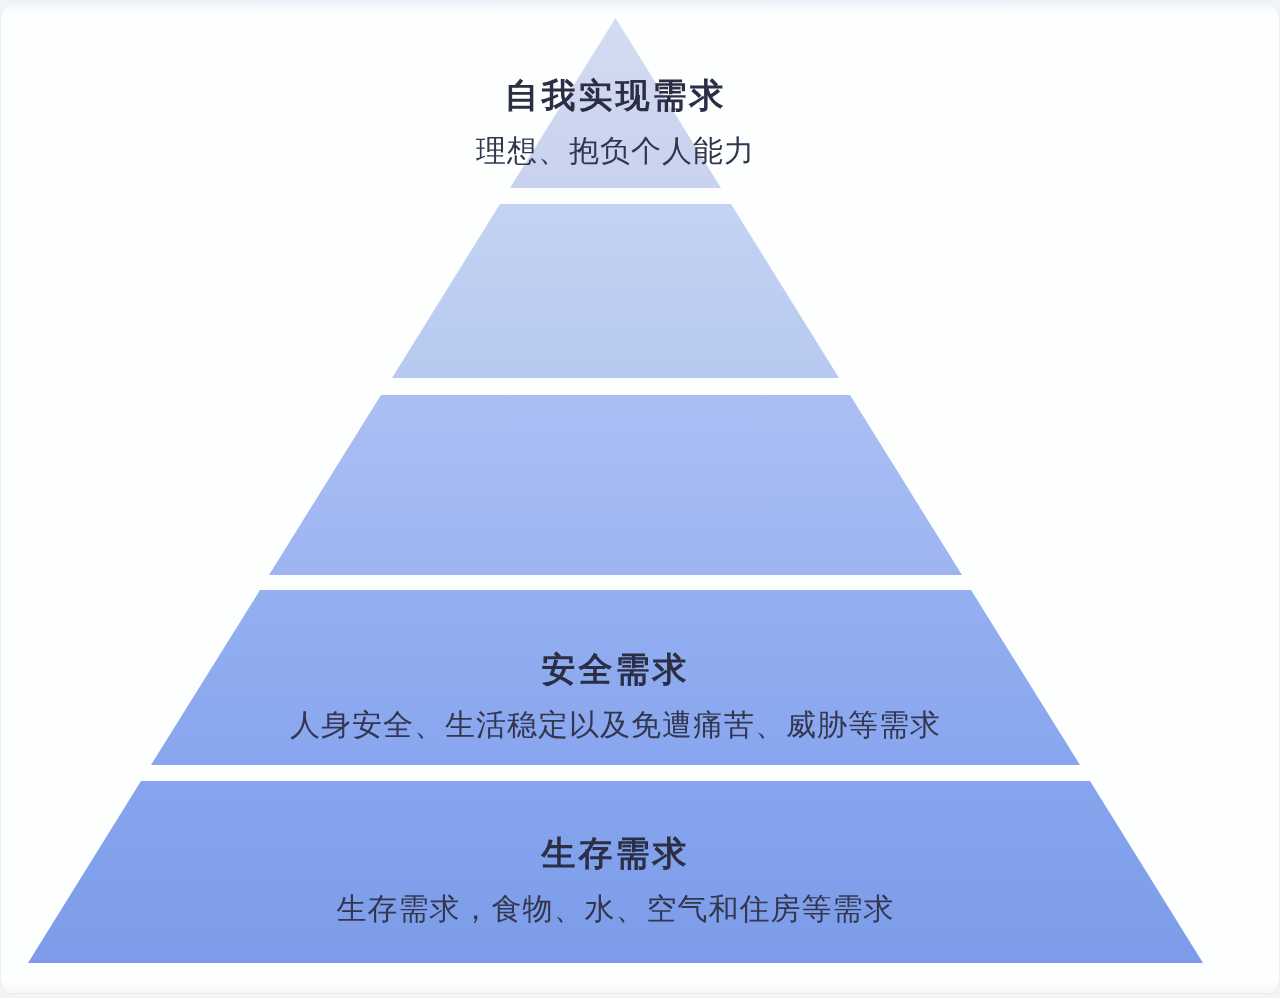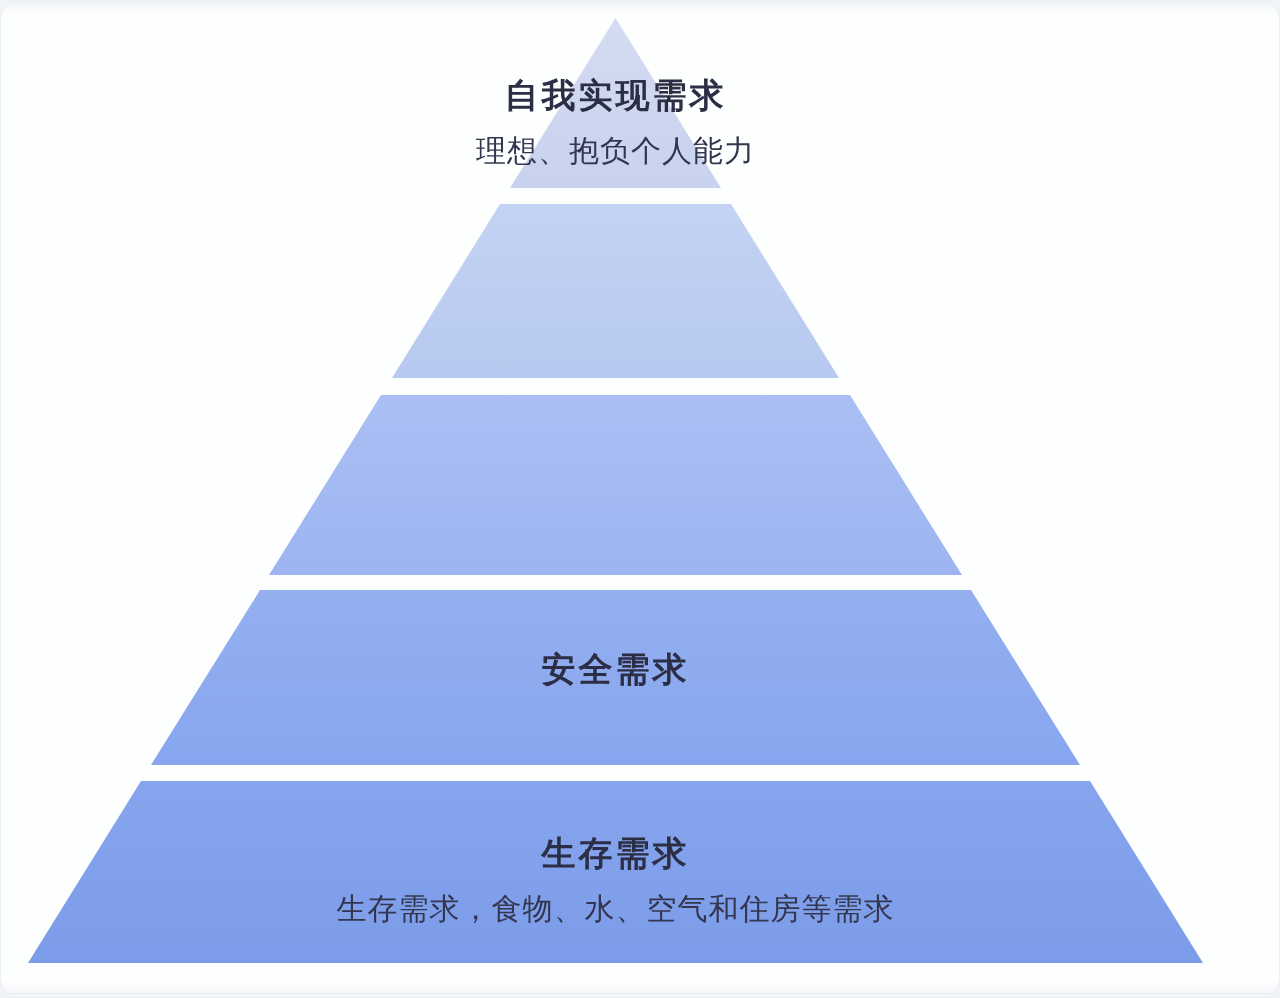--- a/index.html
+++ b/index.html
@@ -120,20 +120,21 @@
 
     <div class="label-block lb1">
       <div class="title">自我实现需求</div>
       <div class="subtitle">理想、抱负个人能力</div>
     </div>
 
 
 
     <div class="label-block lb4">
       <div class="title">安全需求</div>
+      <div class="subtitle">人身安全、生活稳定以及免遭痛苦、威胁等需求</div>
     </div>
 
     <div class="label-block lb5">
       <div class="title">生存需求</div>
       <div class="subtitle">生存需求，食物、水、空气和住房等需求</div>
     </div>
 
   </div>
 
   <div class="bottom-line"></div>

